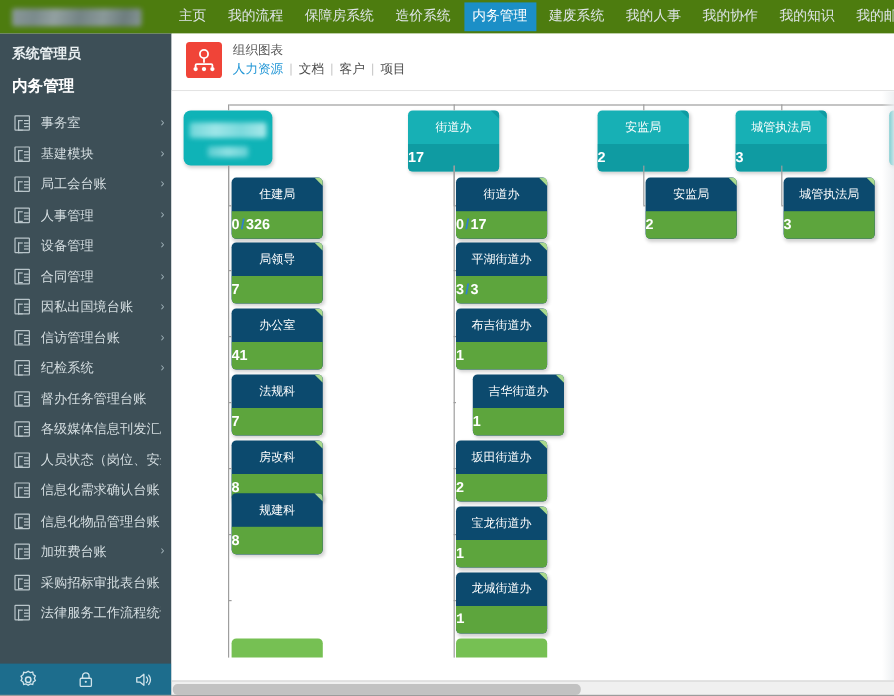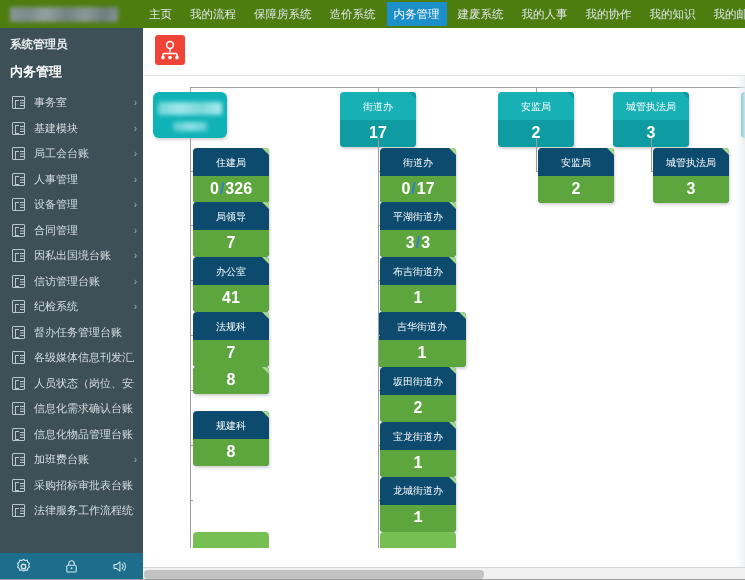--- a/index.html
+++ b/index.html
@@ -132,22 +132,22 @@
     box-shadow: 1px 2px 3px rgba(0,0,0,.18);
     overflow: hidden;
   }
   .node .nm {
     text-align: center; color: #fff;
     font-size: 10px; line-height: 11px;
     padding: 9px 4px 8px 4px;
     white-space: nowrap;
   }
   .node .ct {
-    text-align: center; color: #ffffff;
-    font-size: 16px; font-weight: bold;
+    text-align: left; color: #ffffff;
+    font-size: 12px; font-weight: bold;
     padding: 4px 0 5px 0;
   }
   .node .ct .sl { color: #6ec1ea; font-weight: bold; padding: 0 1px; }
   .node .fold {
     position: absolute; right: 0; top: 0;
     width: 0; height: 0;
     border-left: 7px solid transparent;
   }
 
   .teal { background: #17b0b5; }
@@ -339,20 +339,32 @@
   <div id="content-head">
     <div id="ch-icon">
       <svg viewBox="0 0 30 30" width="30" height="30">
         <circle cx="15" cy="10" r="3.4" fill="none" stroke="#fff" stroke-width="1.5"></circle>
         <path d="M15 13.6v3.6M8 21v-1.6a1 1 0 0 1 1-1h12a1 1 0 0 1 1 1V21" fill="none" stroke="#fff" stroke-width="1.5"></path>
         <circle cx="8" cy="22.6" r="1.8" fill="#fff"></circle>
         <circle cx="15" cy="22.6" r="1.8" fill="#fff"></circle>
         <circle cx="22" cy="22.6" r="1.8" fill="#fff"></circle>
       </svg>
     </div>
+    <div id="ch-text">
+      <div id="ch-title">组织图表</div>
+      <div id="ch-tabs">
+          <div class="ch-tab active">人力资源</div>
+          <span class="ch-sep"></span>
+          <div class="ch-tab">文档</div>
+          <span class="ch-sep"></span>
+          <div class="ch-tab">客户</div>
+          <span class="ch-sep"></span>
+          <div class="ch-tab">项目</div>
+        </div>
+    </div>
   </div>
 
   <div id="chart">
     <div id="chart-inner">
         <div class="line" style="left: 48px; top: 11px; width: 588px; height: 1px; background: rgb(158, 158, 158);"></div>
         <div class="node root" style="left: 10px; top: 16px; width: 74px; height: 46px;">
           <div class="blur"></div>
           <div class="blur2"></div>
         </div>
         <div class="line" style="left: 47px; top: 11px; width: 1px; height: 5px; background: rgb(158, 158, 158);"></div>
@@ -416,20 +428,21 @@
         </div>
         <div class="line" style="left: 47px; top: 204px; width: 3px; height: 1px; background: rgb(158, 158, 158);"></div>
         <div class="node green" style="left: 50px; top: 236px; width: 76px;">
           <div class="fold"></div>
           <div class="nm">法规科</div>
           <div class="ct">7</div>
         </div>
         <div class="line" style="left: 47px; top: 259px; width: 3px; height: 1px; background: rgb(158, 158, 158);"></div>
         <div class="node green" style="left: 50px; top: 291px; width: 76px;">
           <div class="fold"></div>
+          <div class="nm">房改科</div>
           <div class="ct">8</div>
         </div>
         <div class="line" style="left: 47px; top: 314px; width: 3px; height: 1px; background: rgb(158, 158, 158);"></div>
         <div class="node green" style="left: 50px; top: 335px; width: 76px;">
           <div class="fold"></div>
           <div class="nm">规建科</div>
           <div class="ct">8</div>
         </div>
         <div class="line" style="left: 47px; top: 369px; width: 3px; height: 1px; background: rgb(158, 158, 158);"></div>
         <div class="line" style="left: 47px; top: 424px; width: 3px; height: 1px; background: rgb(158, 158, 158);"></div>
@@ -440,21 +453,21 @@
           <div class="nm">平湖街道办</div>
           <div class="ct"><span>3</span><span class="sl">/</span><span>3</span></div>
         </div>
         <div class="line" style="left: 235px; top: 149px; width: 2px; height: 1px; background: rgb(158, 158, 158);"></div>
         <div class="node green" style="left: 237px; top: 181px; width: 76px;">
           <div class="fold"></div>
           <div class="nm">布吉街道办</div>
           <div class="ct">1</div>
         </div>
         <div class="line" style="left: 235px; top: 204px; width: 2px; height: 1px; background: rgb(158, 158, 158);"></div>
-        <div class="node green" style="left: 235px; top: 236px; width: 88px;">
+        <div class="node green" style="left: 251px; top: 236px; width: 76px;">
           <div class="fold"></div>
           <div class="nm">吉华街道办</div>
           <div class="ct">1</div>
         </div>
         <div class="line" style="left: 235px; top: 259px; width: 2px; height: 1px; background: rgb(158, 158, 158);"></div>
         <div class="node green" style="left: 237px; top: 291px; width: 76px;">
           <div class="fold"></div>
           <div class="nm">坂田街道办</div>
           <div class="ct">2</div>
         </div>

